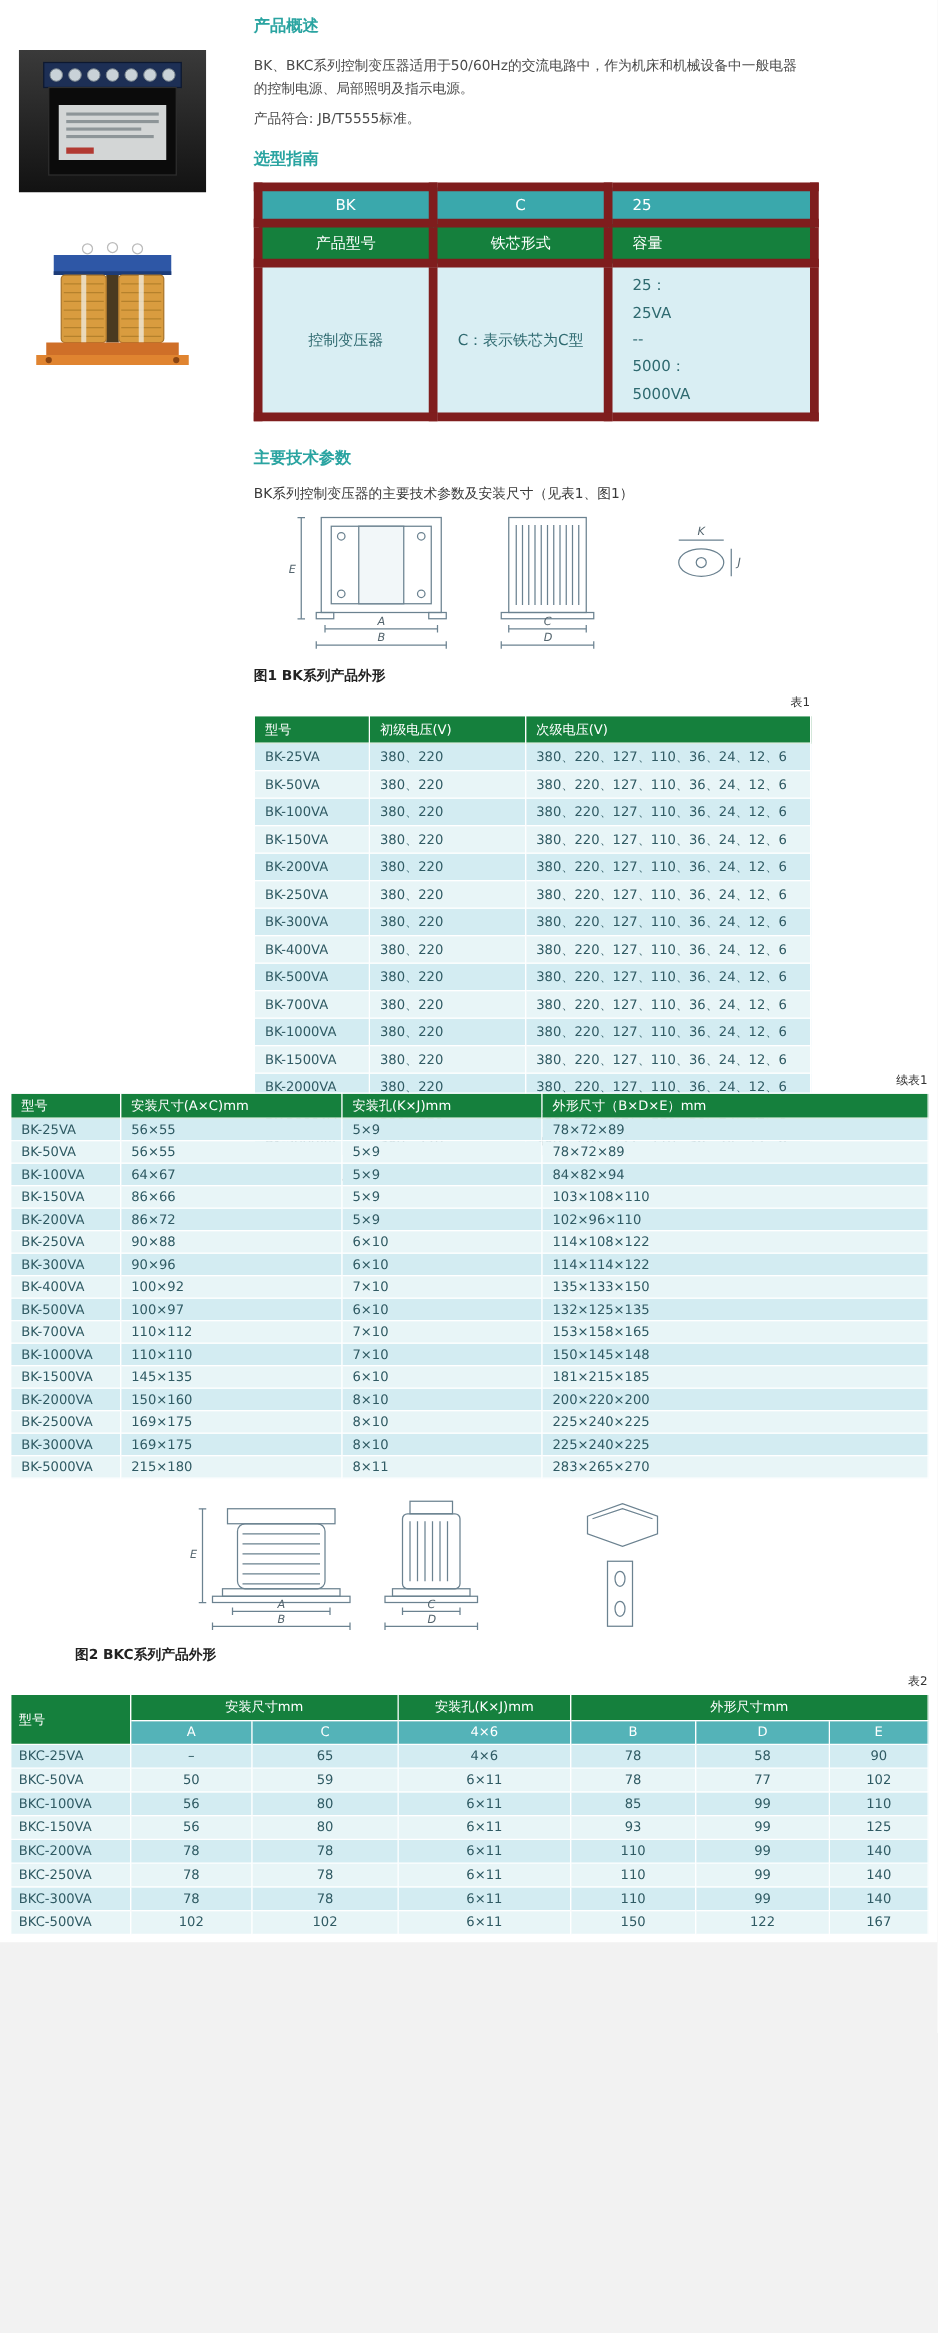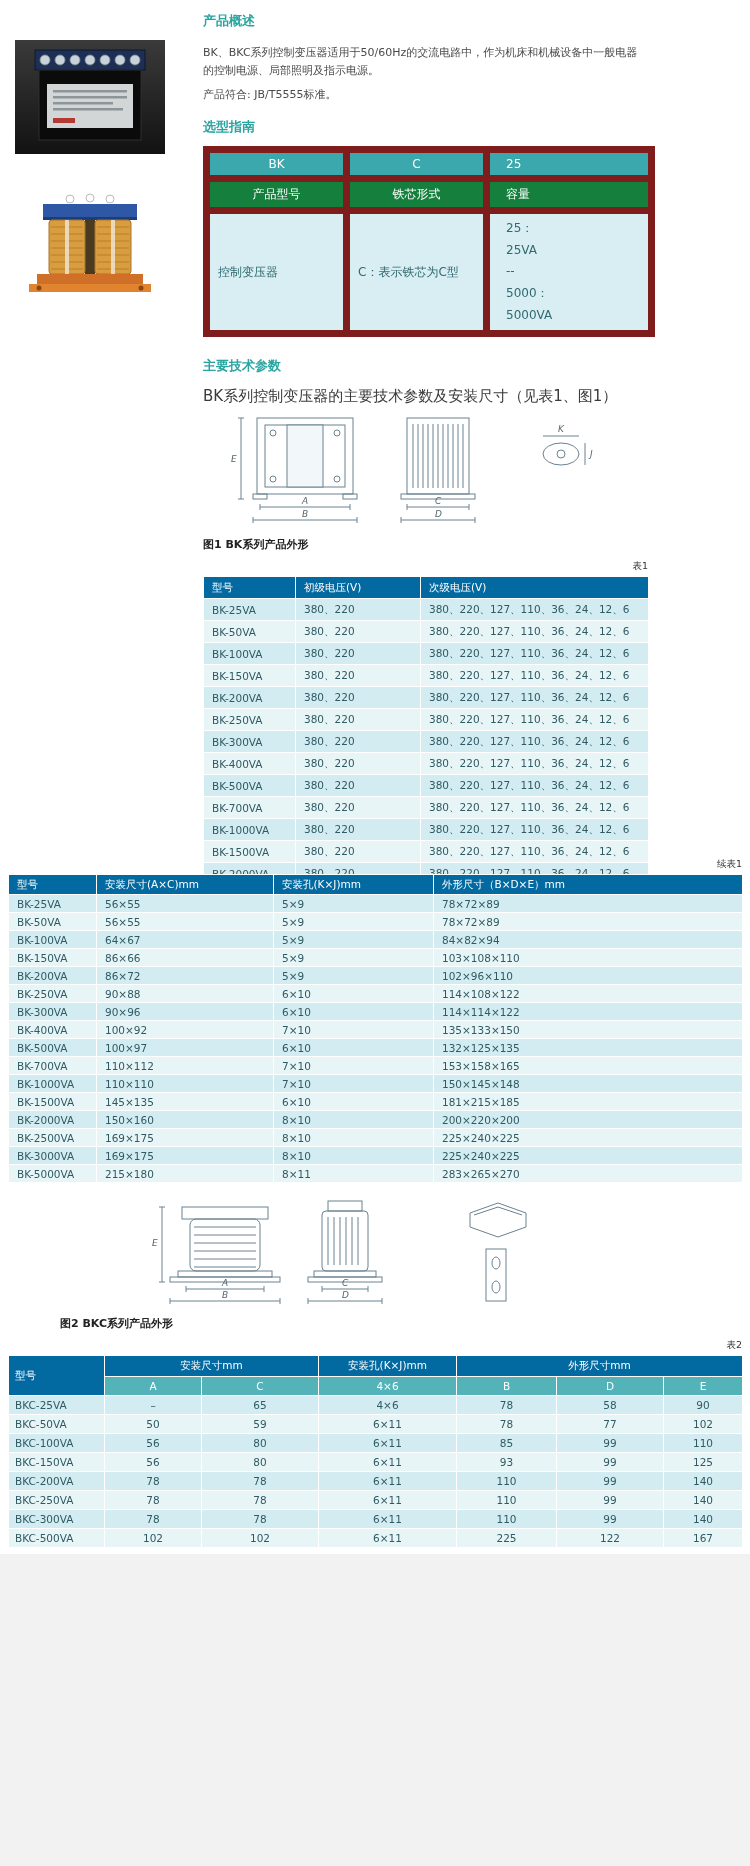--- a/index.html
+++ b/index.html
@@ -8,36 +8,36 @@
   #page { position:relative; width:750px; height:1554px; background:#ffffff; margin:0 auto; overflow:hidden; }
 
   .h-teal { color:#2aa4a1; font-size:13px; font-weight:bold; margin:0; }
   .col { position:absolute; left:203px; top:12px; width:445px; }
   .wide { position:absolute; left:8px; top:858px; width:734px; }
 
   .body-text { font-size:11px; color:#4a4a4a; line-height:1.6; margin:14px 0 0; }
   .std-text { font-size:11px; color:#4a4a4a; margin:8px 0 0; }
   .sec-gap { margin-top:16px; }
   .sec-gap2 { margin-top:20px; }
-  .intro { font-size:15px; color:#3a3a3a; margin:12px 0 0; }
+  .intro { font-size:11px; color:#3a3a3a; margin:12px 0 0; }
 
   
   .sel-table { border-collapse:collapse; width:100%; table-layout:fixed; margin-top:10px; }
   .sel-table td { border:7px solid #7f1d1d; font-size:12px; padding:4px 8px; }
   .sel-head td { background:#3aa8ac; color:#fff; text-align:center; height:23px; }
   .sel-sub td  { background:#15803d; color:#fff; text-align:center; height:23px; }
-  .sel-body td { background:#d9eef3; color:#2f6a70; text-align:left; vertical-align:middle; height:106px; }
+  .sel-body td { background:#d9eef3; color:#2f6a70; text-align:center; vertical-align:middle; height:106px; }
   .sel-table td.cap { text-align:left; padding-left:16px; }
   .sel-body td.cap { white-space:pre-line; line-height:1.8; }
 
   
   .tbl-label { font-size:9.5px; color:#333; text-align:right; margin:8px 0 3px; }
   .data-table { border-collapse:collapse; width:100%; table-layout:fixed; }
   .data-table th, .data-table td { border:1px solid #fff; font-size:10.5px; font-weight:normal; color:#2f5a63; text-align:left; }
-  .data-table thead th { background:#0369a1; color:#fff; }
+  .data-table thead th { background:#15803d; color:#fff; }
   .t1 th, .t1 td { padding:3.5px 8px; }
   .t1b th, .t1b td { padding:2.5px 8px; }
   .data-table tbody tr:nth-child(odd) td  { background:#d3ecf2; }
   .data-table tbody tr:nth-child(even) td { background:#e8f5f7; }
   .note { font-size:11px; color:#3c3c3c; margin:9px 0 0; }
 
   .t2 th, .t2 td { text-align:center; padding:3px 6px; }
   .t2 thead tr.sub th { background:#54b3b8; }
   .t2 thead th.left { text-align:left; }
   .t2 td:first-child { text-align:left; }
@@ -551,21 +551,21 @@
             <td>6×11</td>
             <td>110</td>
             <td>99</td>
             <td>140</td>
           </tr>
           <tr>
             <td>BKC-500VA</td>
             <td>102</td>
             <td>102</td>
             <td>6×11</td>
-            <td>225</td>
+            <td>150</td>
             <td>122</td>
             <td>167</td>
           </tr>
         </tbody>
     </table>
   </div>
 
 </div>
 
 </body></html>

